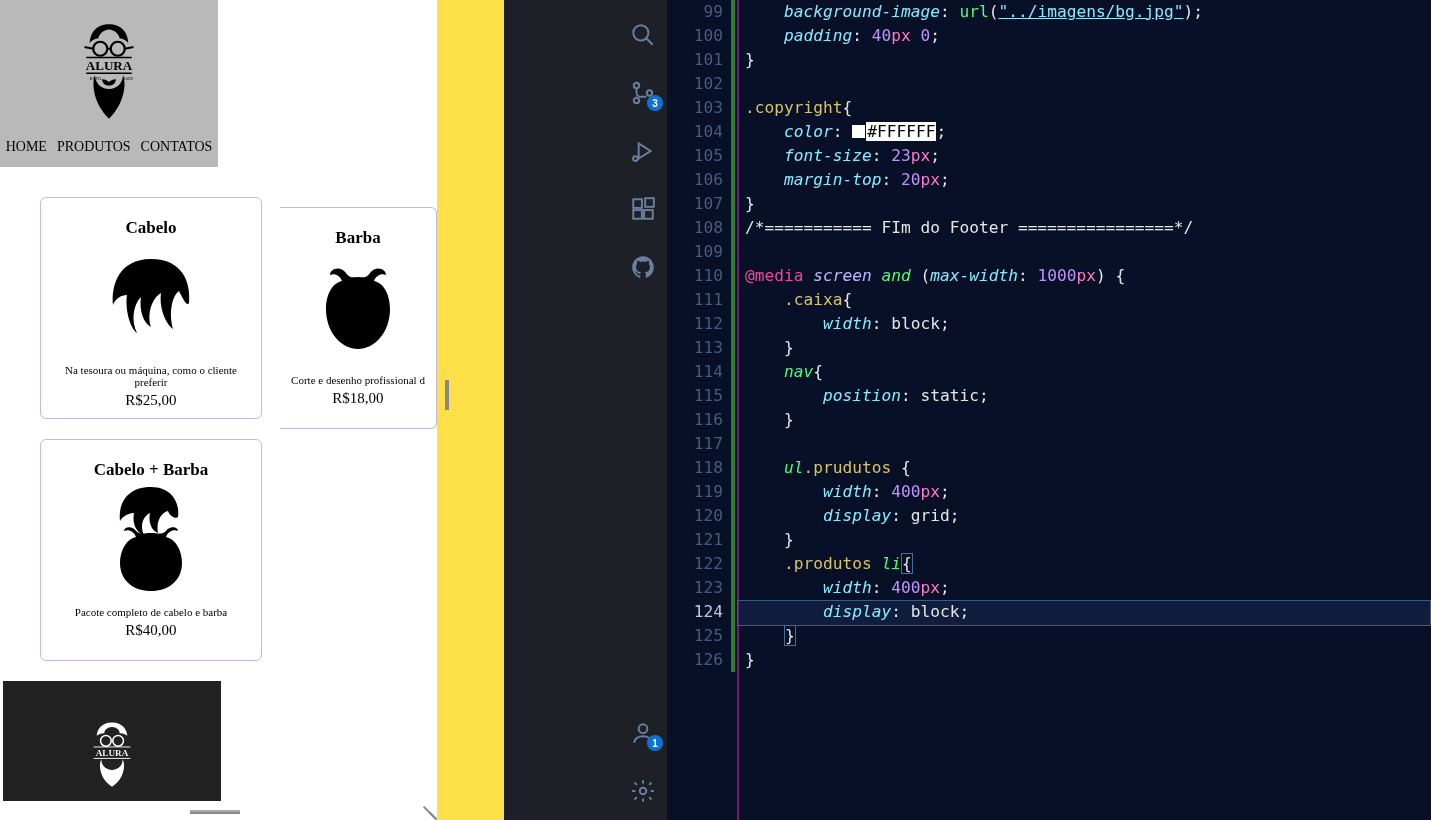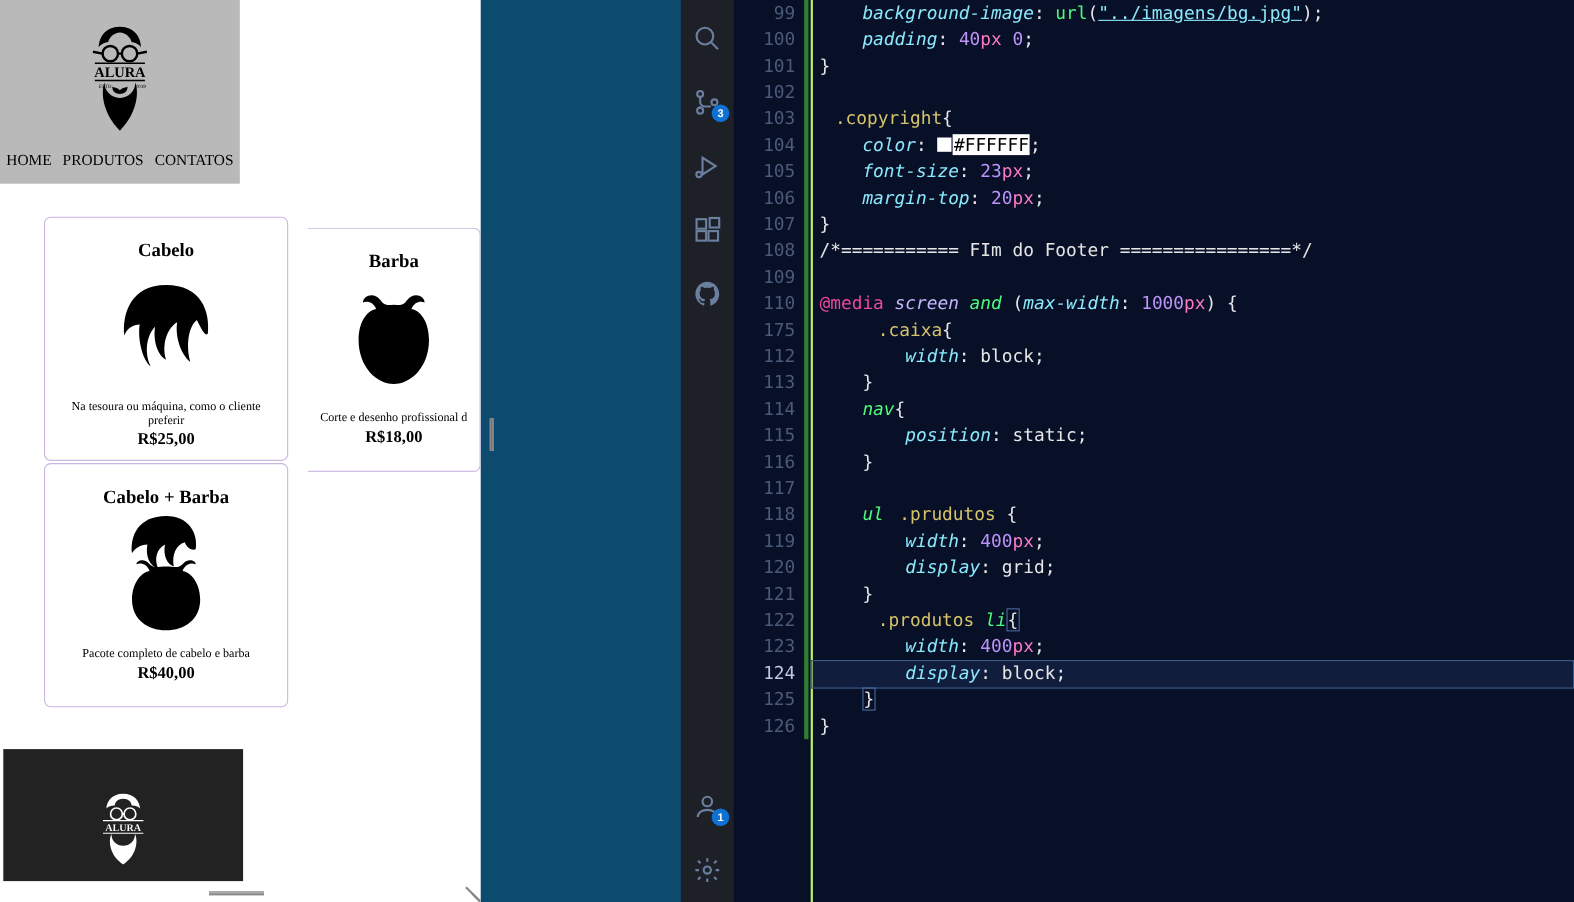--- a/index.html
+++ b/index.html
@@ -7,23 +7,23 @@
     font-family: -apple-system, BlinkMacSystemFont, "Segoe UI", sans-serif;
     width: 1431px;
     height: 820px;
     background: #1e2028;
     display: flex;
     overflow: hidden;
   }
 
   
   .preview-panel {
-    width: 619px;
+    width: 504px;
     height: 820px;
-    background: #0c4a6e;
+    background: #fde047;
     position: relative;
   }
   .preview-content {
     width: 437px;
     height: 820px;
     background: #fff;
     position: relative;
     overflow: hidden;
   }
   .preview-header {
@@ -47,37 +47,37 @@
     font-family: "Times New Roman", serif;
     font-size: 14px;
     justify-content: center;
   }
   .nav-links span { cursor: pointer; }
 
   .products {
     padding: 30px 10px 10px 40px;
     display: flex;
     flex-wrap: wrap;
-    gap: 2px;
+    gap: 20px;
   }
   .card {
     border: 1px solid #c9b6e1;
     border-radius: 6px;
     width: 222px;
     height: 222px;
     padding: 20px 10px 10px;
     text-align: center;
     font-family: "Times New Roman", serif;
     position: relative;
   }
   .card.wide { width: 222px; }
   .card-title { font-weight: bold; font-size: 17px; margin-bottom: 8px; }
   .card-img { height: 100px; display: flex; align-items: center; justify-content: center; margin: 6px 0; }
   .card-desc { font-size: 11px; margin-top: 18px; }
-  .card-price { font-weight: bold; font-size: 15px; margin-top: 4px; }
+  .card-price { font-weight: normal; font-size: 15px; margin-top: 4px; }
   .card2 { position: absolute; left: 280px; border-left: none; border-top-left-radius: 0; border-bottom-left-radius: 0; width: 157px; overflow: hidden; }
   .card2 .card-desc, .card2 .card-title, .card2 .card-price { white-space: nowrap; }
 
   .footer-dark {
     background: #222;
     width: 218px;
     height: 120px;
     position: absolute;
     bottom: 19px;
     left: 3px;
@@ -169,21 +169,21 @@
     color: #4a5a78;
     padding-top: 0;
     user-select: none;
   }
   .gutter div { height: 24px; }
   .gutter .cur { color: #bcc8e0; }
   .code {
     flex: 1;
     color: #d4d4d4;
     position: relative;
-    border-left: 2px solid #bef264;
+    border-left: 2px solid #701a75;
     padding-left: 6px;
   }
   .code-strip {
     position: absolute;
     left: -8px; top: 0; width: 4px; height: 672px;
     background: #2e7d32;
   }
   .code .line { height: 24px; white-space: pre; }
   .sel-line {
     position: absolute;
@@ -195,21 +195,21 @@
     z-index: 0;
   }
   .code .line span { position: relative; z-index: 2; }
 
   .tok-prop  { color: #8be9fd; font-style: italic; }
   .tok-punc  { color: #e6e6e6; }
   .tok-num   { color: #bd93f9; }
   .tok-unit  { color: #ff79c6; }
   .tok-func  { color: #50fa7b; }
   .tok-url   { color: #8be9fd; text-decoration: underline; }
-  .tok-class { color: #d6c36a; margin-left: 14px; }
+  .tok-class { color: #d6c36a; }
   .tok-brace { color: #e6e6e6; }
   .tok-comm  { color: #e5e5e5; }
   .tok-at    { color: #ec4899; }
   .tok-kw    { color: #c4b5fd; font-style: italic; }
   .tok-and   { color: #50fa7b; font-style: italic; }
   .tok-val   { color: #e6e6e6; }
   .tok-tag   { color: #50fa7b; font-style: italic; }
   .color-swatch {
     display: inline-block;
     width: 13px; height: 13px;
@@ -370,21 +370,21 @@
       <div>101</div>
       <div>102</div>
       <div>103</div>
       <div>104</div>
       <div>105</div>
       <div>106</div>
       <div>107</div>
       <div>108</div>
       <div>109</div>
       <div>110</div>
-      <div>175</div>
+      <div>111</div>
       <div>112</div>
       <div>113</div>
       <div>114</div>
       <div>115</div>
       <div>116</div>
       <div>117</div>
       <div>118</div>
       <div>119</div>
       <div>120</div>
       <div>121</div>

